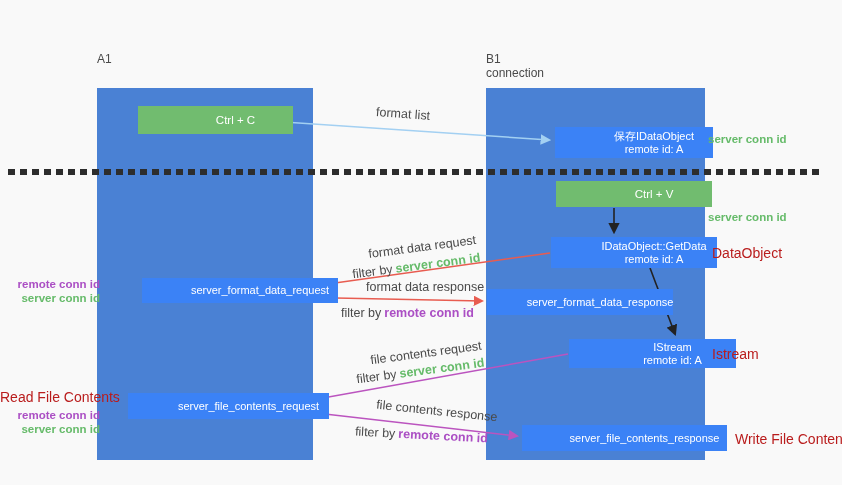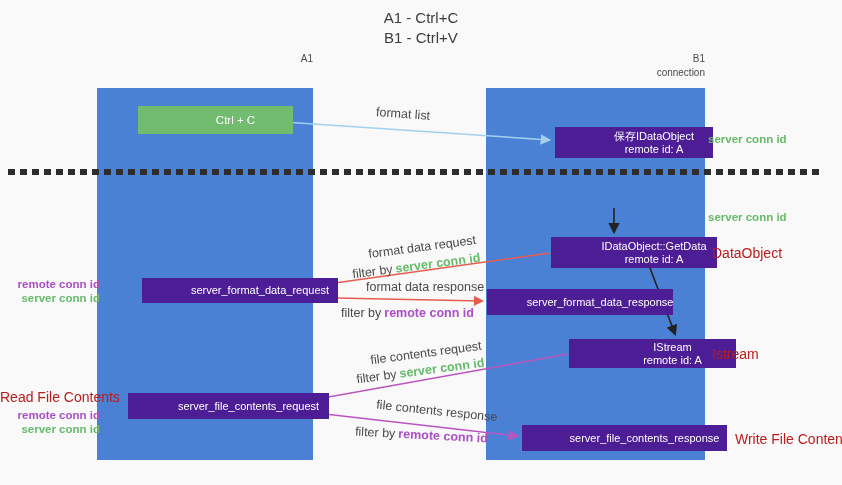--- a/index.html
+++ b/index.html
@@ -2,57 +2,53 @@
 <html><head>
 <meta charset="utf-8">
 <style>
   html,body { margin:0; padding:0; }
   body { font-family:"Liberation Sans", sans-serif; background:#f9f9f9; }
   #canvas { position:relative; width:842px; height:485px; background:#f9f9f9; overflow:hidden; }
 
   .title { position:absolute; left:0; right:0; top:8px; text-align:center;
            font-size:15px; line-height:20px; color:#3c3c3c; z-index:4; }
 
-  .col-header { position:absolute; top:52px; text-align:right; font-size:10px;
+  .col-header { position:absolute; top:52px; text-align:left; font-size:12px;
                 line-height:14px; color:#4a4a4a; z-index:4; }
 
   .lifeline { position:absolute; top:88px; height:372px; background:#4a81d4; z-index:1; }
 
   .dotline { position:absolute; left:8px; top:169px; width:815px; height:6px; z-index:2;
              background:repeating-linear-gradient(90deg,#2d2d2d 0 7px,transparent 7px 12px); }
 
   svg.arrows { position:absolute; left:0; top:0; z-index:3; }
 
   .node { position:absolute; display:flex; flex-direction:column; align-items:center;
           justify-content:center; color:#ffffff; text-align:center; z-index:4;padding-left:40px; }
   .node.green  { background:#71bc6f; font-size:11.5px; }
-  .node.orange { background:#4c1d95; font-size:11px; line-height:13px; }
+  .node.orange { background:#3b82f6; font-size:11px; line-height:13px; }
 
   .lbl  { position:absolute; font-size:12.5px; color:#4a4a4a; white-space:nowrap; z-index:4; }
   .tilt-up   { transform:rotate(-7.5deg); }
   .tilt-dn   { transform:rotate(4deg); }
   .tilt-dn6  { transform:rotate(6deg); }
   .tilt-dn3  { transform:rotate(3deg); }
   .key-green  { color:#66bb6a; font-weight:bold; margin-left:3px; }
   .key-purple { color:#ab4fc4; font-weight:bold; margin-left:3px; }
 
   .side { position:absolute; font-size:14px; color:#b91c1c; white-space:nowrap; z-index:4; }
   .side.bg { color:#66bb6a; font-weight:bold; font-size:11.5px; }
   .side.bp { color:#ab4fc4; font-weight:bold; font-size:11.5px; }
   .left-align { left:0; width:100px; text-align:right; }
 </style>
 </head>
 <body>
 
 <div id="canvas">
 
-  <div class="title">
-    <div>A1 - Ctrl+C</div>
-    <div>B1 - Ctrl+V</div>
-  </div>
 
   <div class="col-header" style="left:97px;width:216px;">
     <div>A1</div>
   </div>
   <div class="col-header" style="left:486px;width:219px;">
     <div>B1</div>
     <div>connection</div>
   </div>
 
   <div class="lifeline" style="left:97px;width:216px;"></div>
@@ -86,20 +82,23 @@
 
   <div class="node green" style="left:138px;top:106px;width:115px;height:28px;">
     <div>Ctrl + C</div>
   </div>
 
   <div class="node orange" style="left:555px;top:127px;width:118px;height:31px;">
     <div>保存IDataObject</div>
     <div>remote id: A</div>
   </div>
 
+  <div class="node green" style="left:556px;top:181px;width:116px;height:26px;">
+    <div>Ctrl + V</div>
+  </div>
 
   <div class="node orange" style="left:551px;top:237px;width:126px;height:31px;">
     <div>IDataObject::GetData</div>
     <div>remote id: A</div>
   </div>
 
   <div class="node orange" style="left:130px;top:278px;width:156px;height:25px;margin-left:12px;">
     <div>server_format_data_request</div>
   </div>
 

